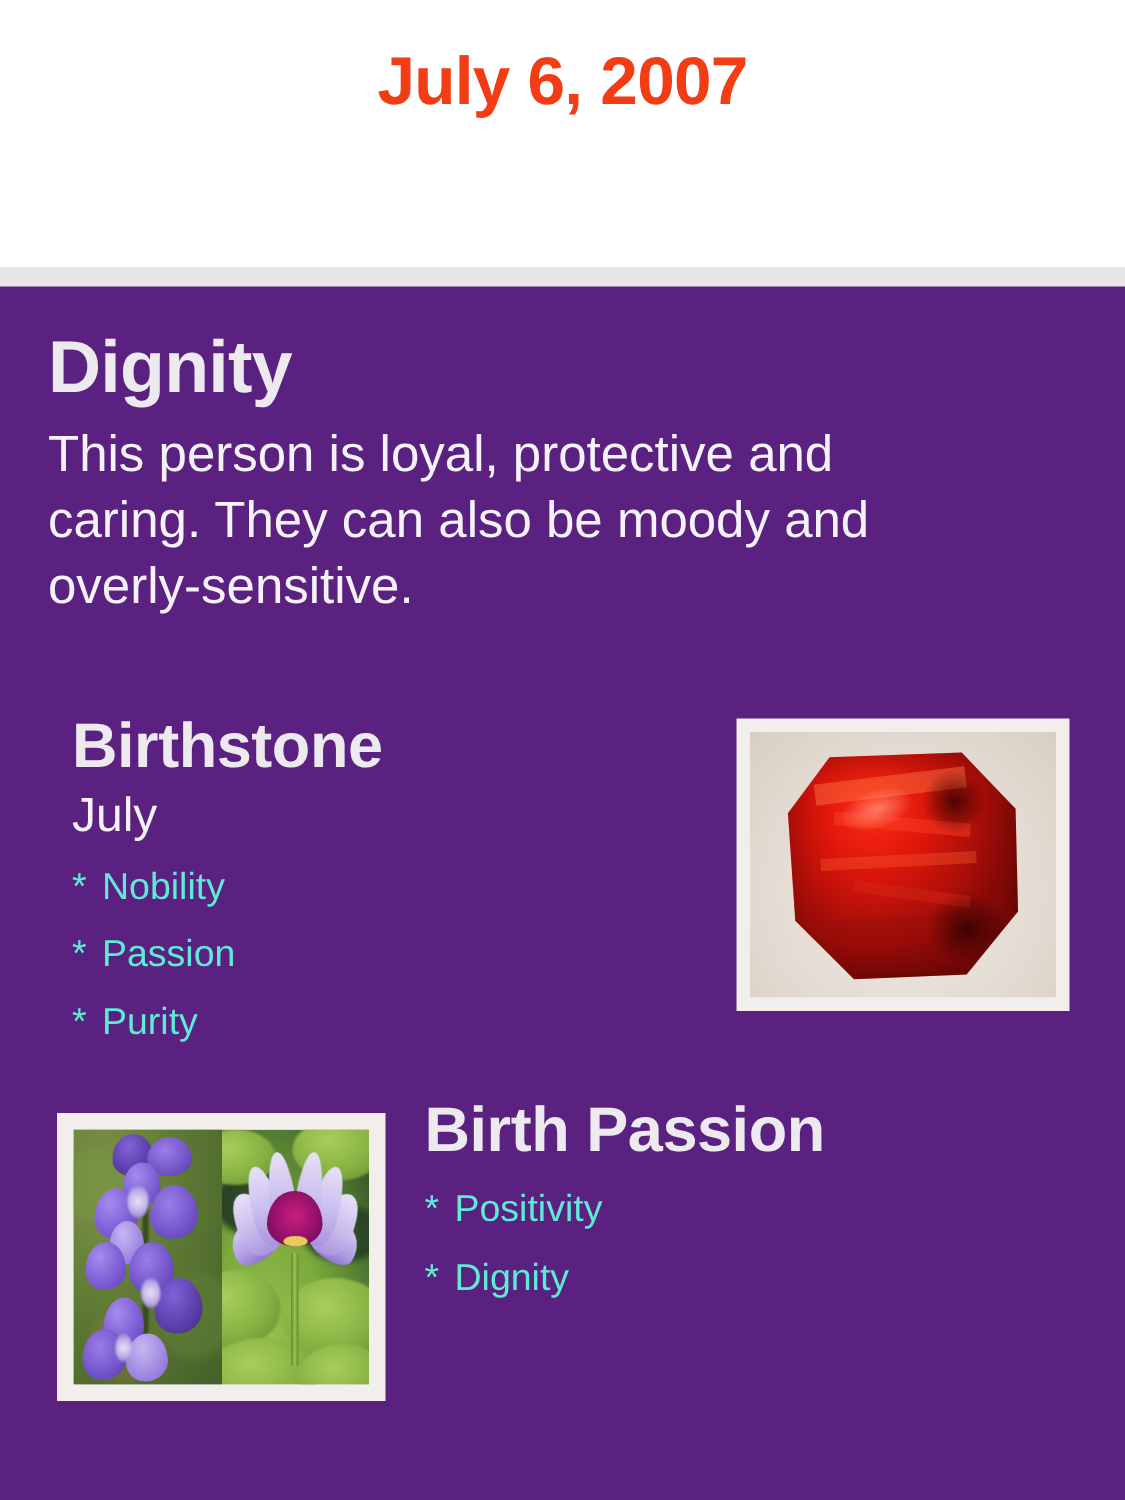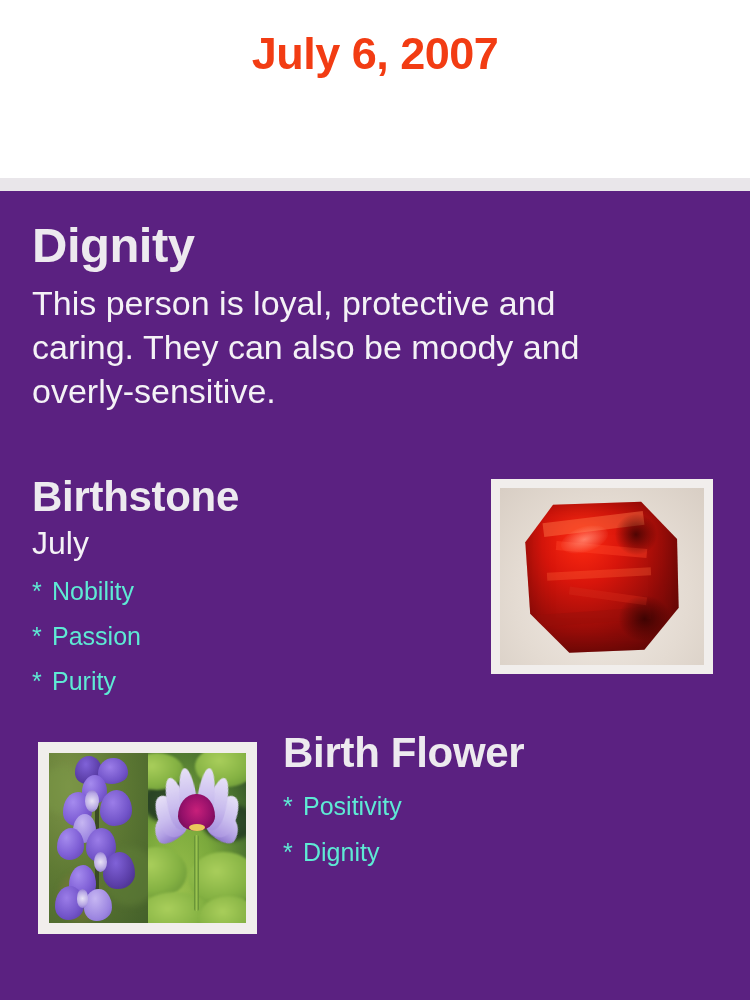--- a/index.html
+++ b/index.html
@@ -129,21 +129,21 @@
     white-space: nowrap;
   }
   .trait-star {
     display: inline-block;
     width: 20px;
   }
 
   
   .birthstone-text {
     position: absolute;
-    left: 32px;
+    left: 48px;
     top: 282px;
     width: 430px;
   }
 
   
   .photo-frame {
     position: absolute;
     background: #F1EEEC;
     box-sizing: border-box;
     overflow: hidden;
@@ -413,21 +413,21 @@
           <div class="lily-petal" style="left:32%;top:9%;width:18%;height:34%;transform:rotate(-7deg);"></div>
           <div class="lily-petal" style="left:50%;top:9%;width:18%;height:34%;transform:rotate(7deg);"></div>
           <div class="lily-center" style="left:31%;top:24%;width:38%;height:22%;"></div>
           <div class="lily-stamen" style="left:42%;top:42%;width:16%;height:4%;"></div>
         </div>
 
       </div>
     </div>
 
     <div class="flower-text">
-      <h2 class="section-heading">Birth Flower</h2>
+      <h2 class="section-heading">Birth Passion</h2>
       <ul class="trait-list">
         <li><span class="trait-star">*</span><span>Positivity</span></li>
         <li><span class="trait-star">*</span><span>Dignity</span></li>
       </ul>
     </div>
 
   </div>
 </div>
 
 </body></html>

